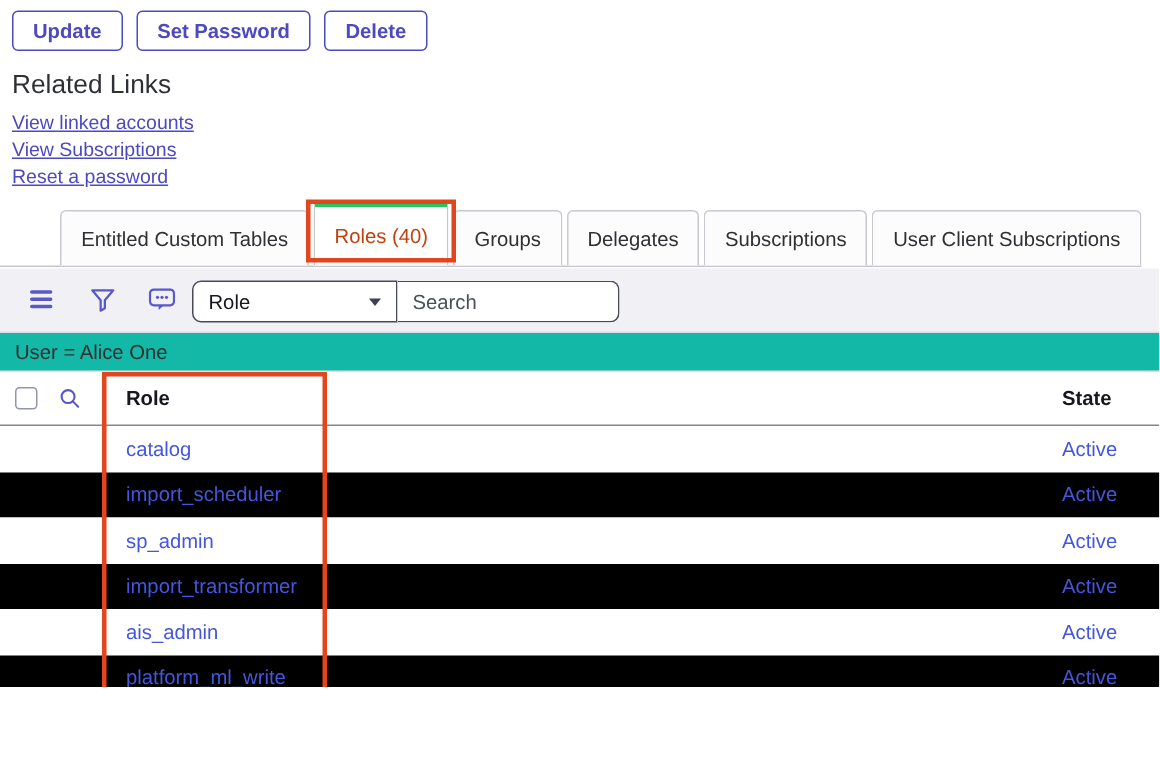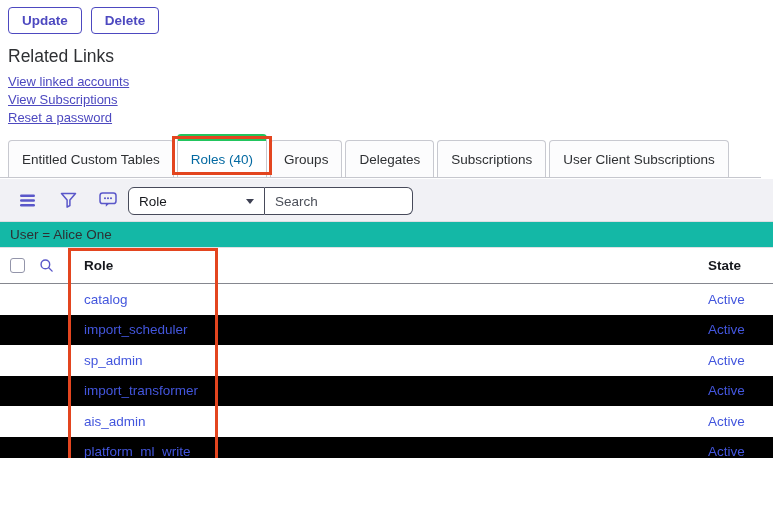--- a/index.html
+++ b/index.html
@@ -19,31 +19,31 @@
     font-family:"Liberation Sans", sans-serif;
   }
   
   .related-title{ position:absolute; top:46px; left:8px; font-size:17.5px; color:#2e3033; }
   .rlinks{ position:absolute; top:74px; left:8px; display:flex; flex-direction:column; gap:3px; }
   .rlink{ font-size:13px; color:#4d49c0; text-decoration:underline; cursor:pointer; }
   
   .tabs-row{
     position:absolute; top:132px; left:0; right:12px; height:46px;
     display:flex; align-items:flex-end; padding-left:8px; gap:3px;
-    border-bottom:1px solid #c6c7ce; background:#ffffff;
+    border-bottom:1px solid #c6c7ce; background:#ffffff;justify-content:flex-end;
   }
   .tab{
     height:37px; display:flex; align-items:center; padding:0 13px;
     border:1px solid #c8c9d0; border-bottom:none;
     border-radius:4px 4px 0 0; background:#fcfcfd;
     font-size:13.5px; color:#2e3033; cursor:pointer; white-space:nowrap;
   }
   .tab.active{
-    height:43px; background:#ffffff; color:#0369a1;
-    border-top:7px solid #22c55e; position:relative;
+    height:43px; background:#ffffff; color:#c2410c;
+    border-top:4px solid #22c55e; position:relative;
   }
   .hl-ring{
     position:absolute; top:-5px; left:-6px; right:-6px; bottom:2px;
     border:3px solid #e3451f; pointer-events:none;
   }
   
   .toolbar{
     position:absolute; top:179px; left:0; right:0; height:43px;
     background:#f1f1f5; border-bottom:1px solid #dcdde2;
   }
@@ -100,20 +100,21 @@
     border:3px solid #e3451f; pointer-events:none;
   }
 </style>
 </head>
 <body>
 
 <div class="page">
 
   <div class="btn-row">
     <button class="act-btn">Update</button>
+    <button class="act-btn">Set Password</button>
     <button class="act-btn">Delete</button>
   </div>
 
   <div class="related-title">Related Links</div>
   <div class="rlinks">
     <a class="rlink">View linked accounts</a>
     <a class="rlink">View Subscriptions</a>
     <a class="rlink">Reset a password</a>
   </div>
 

